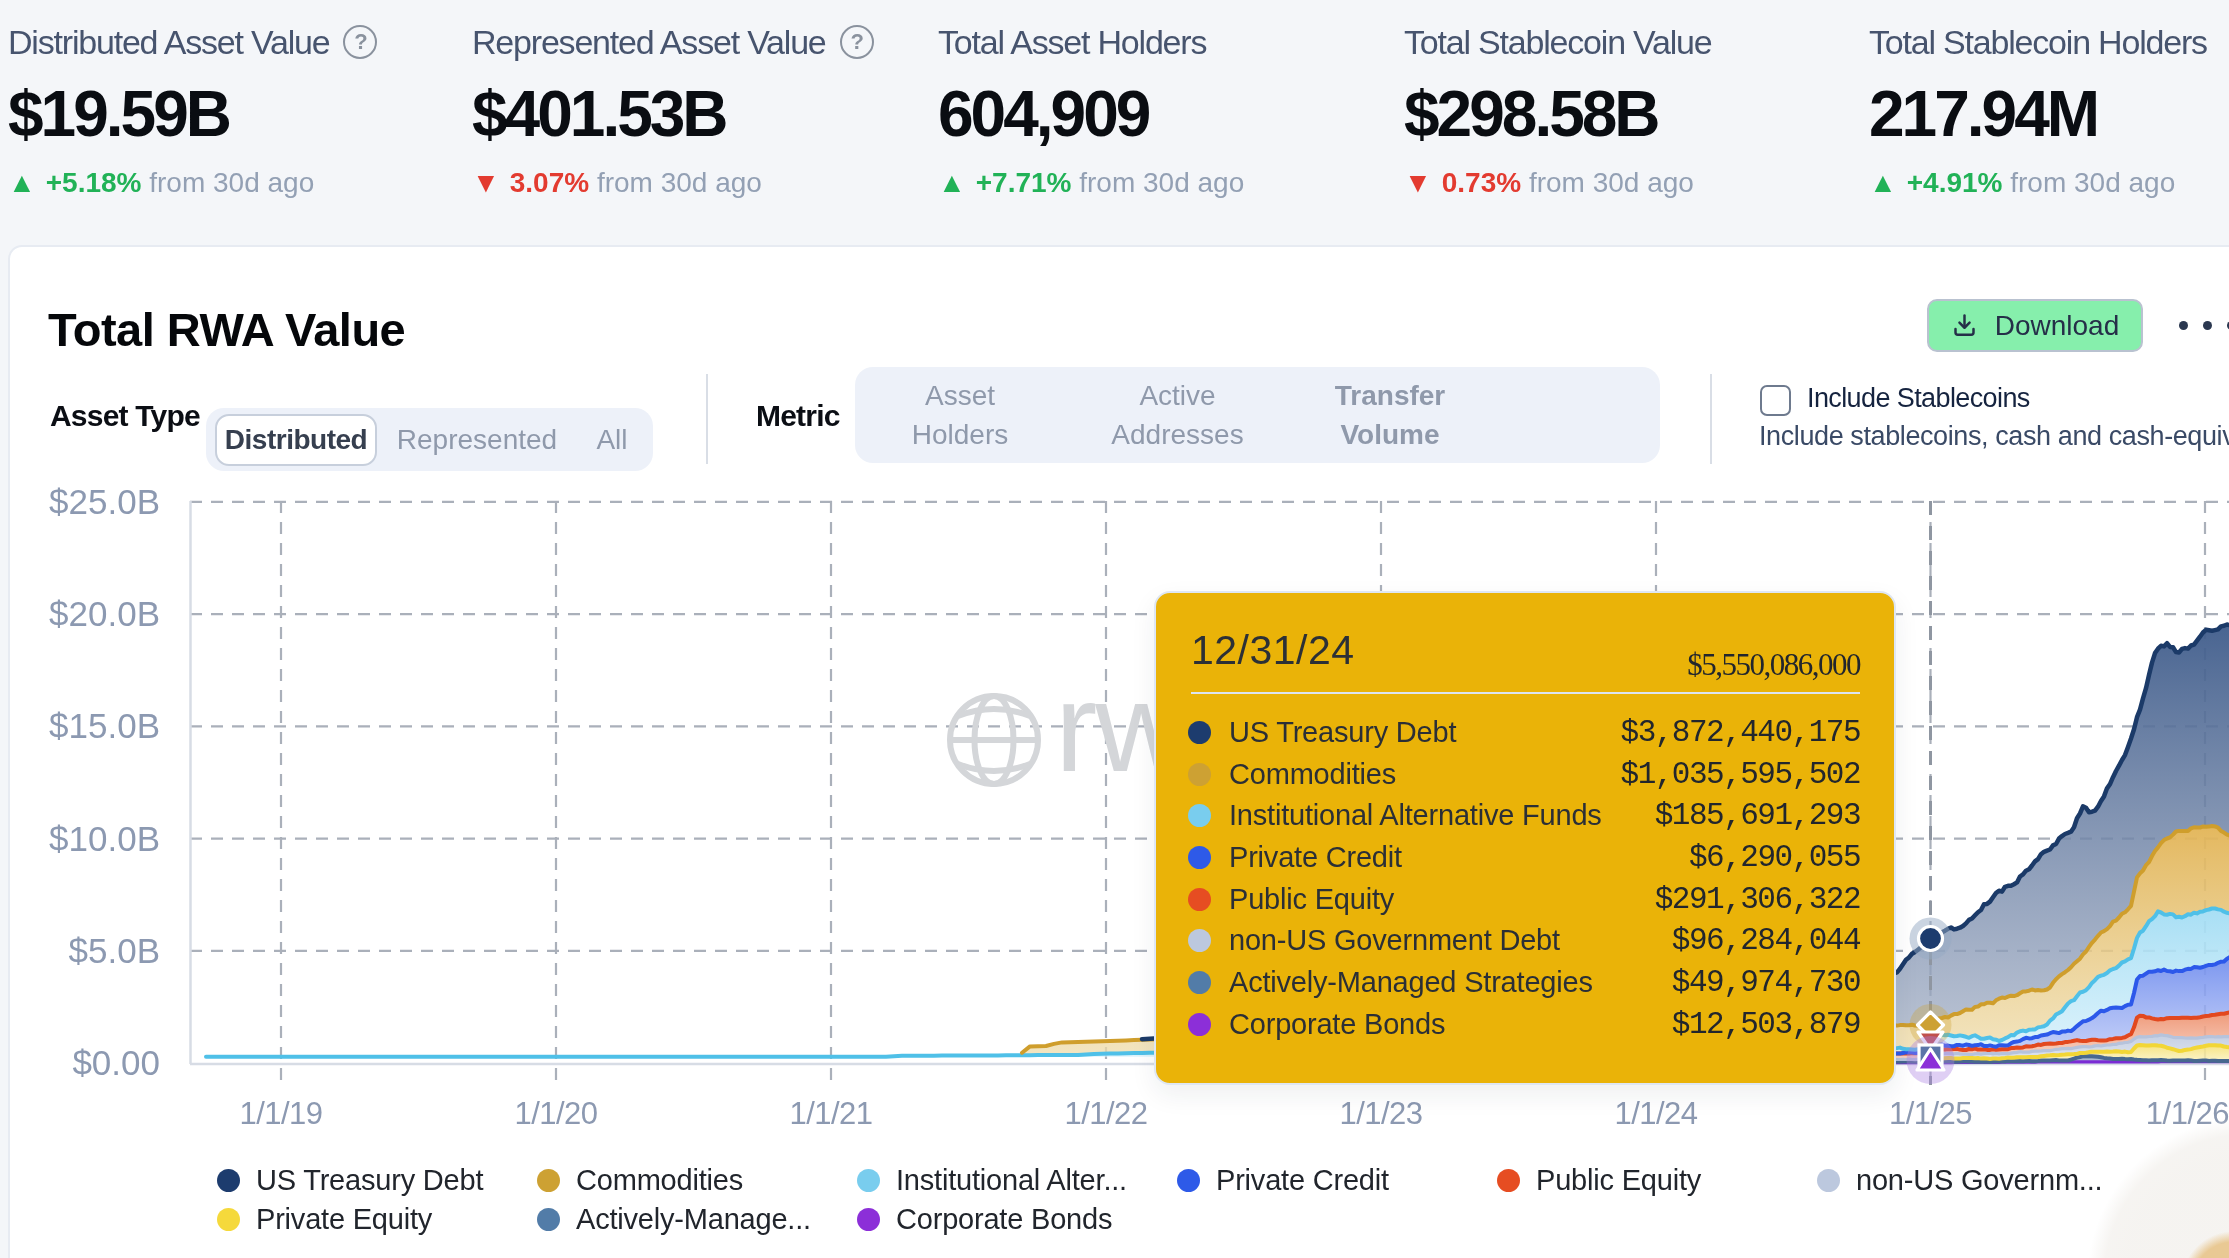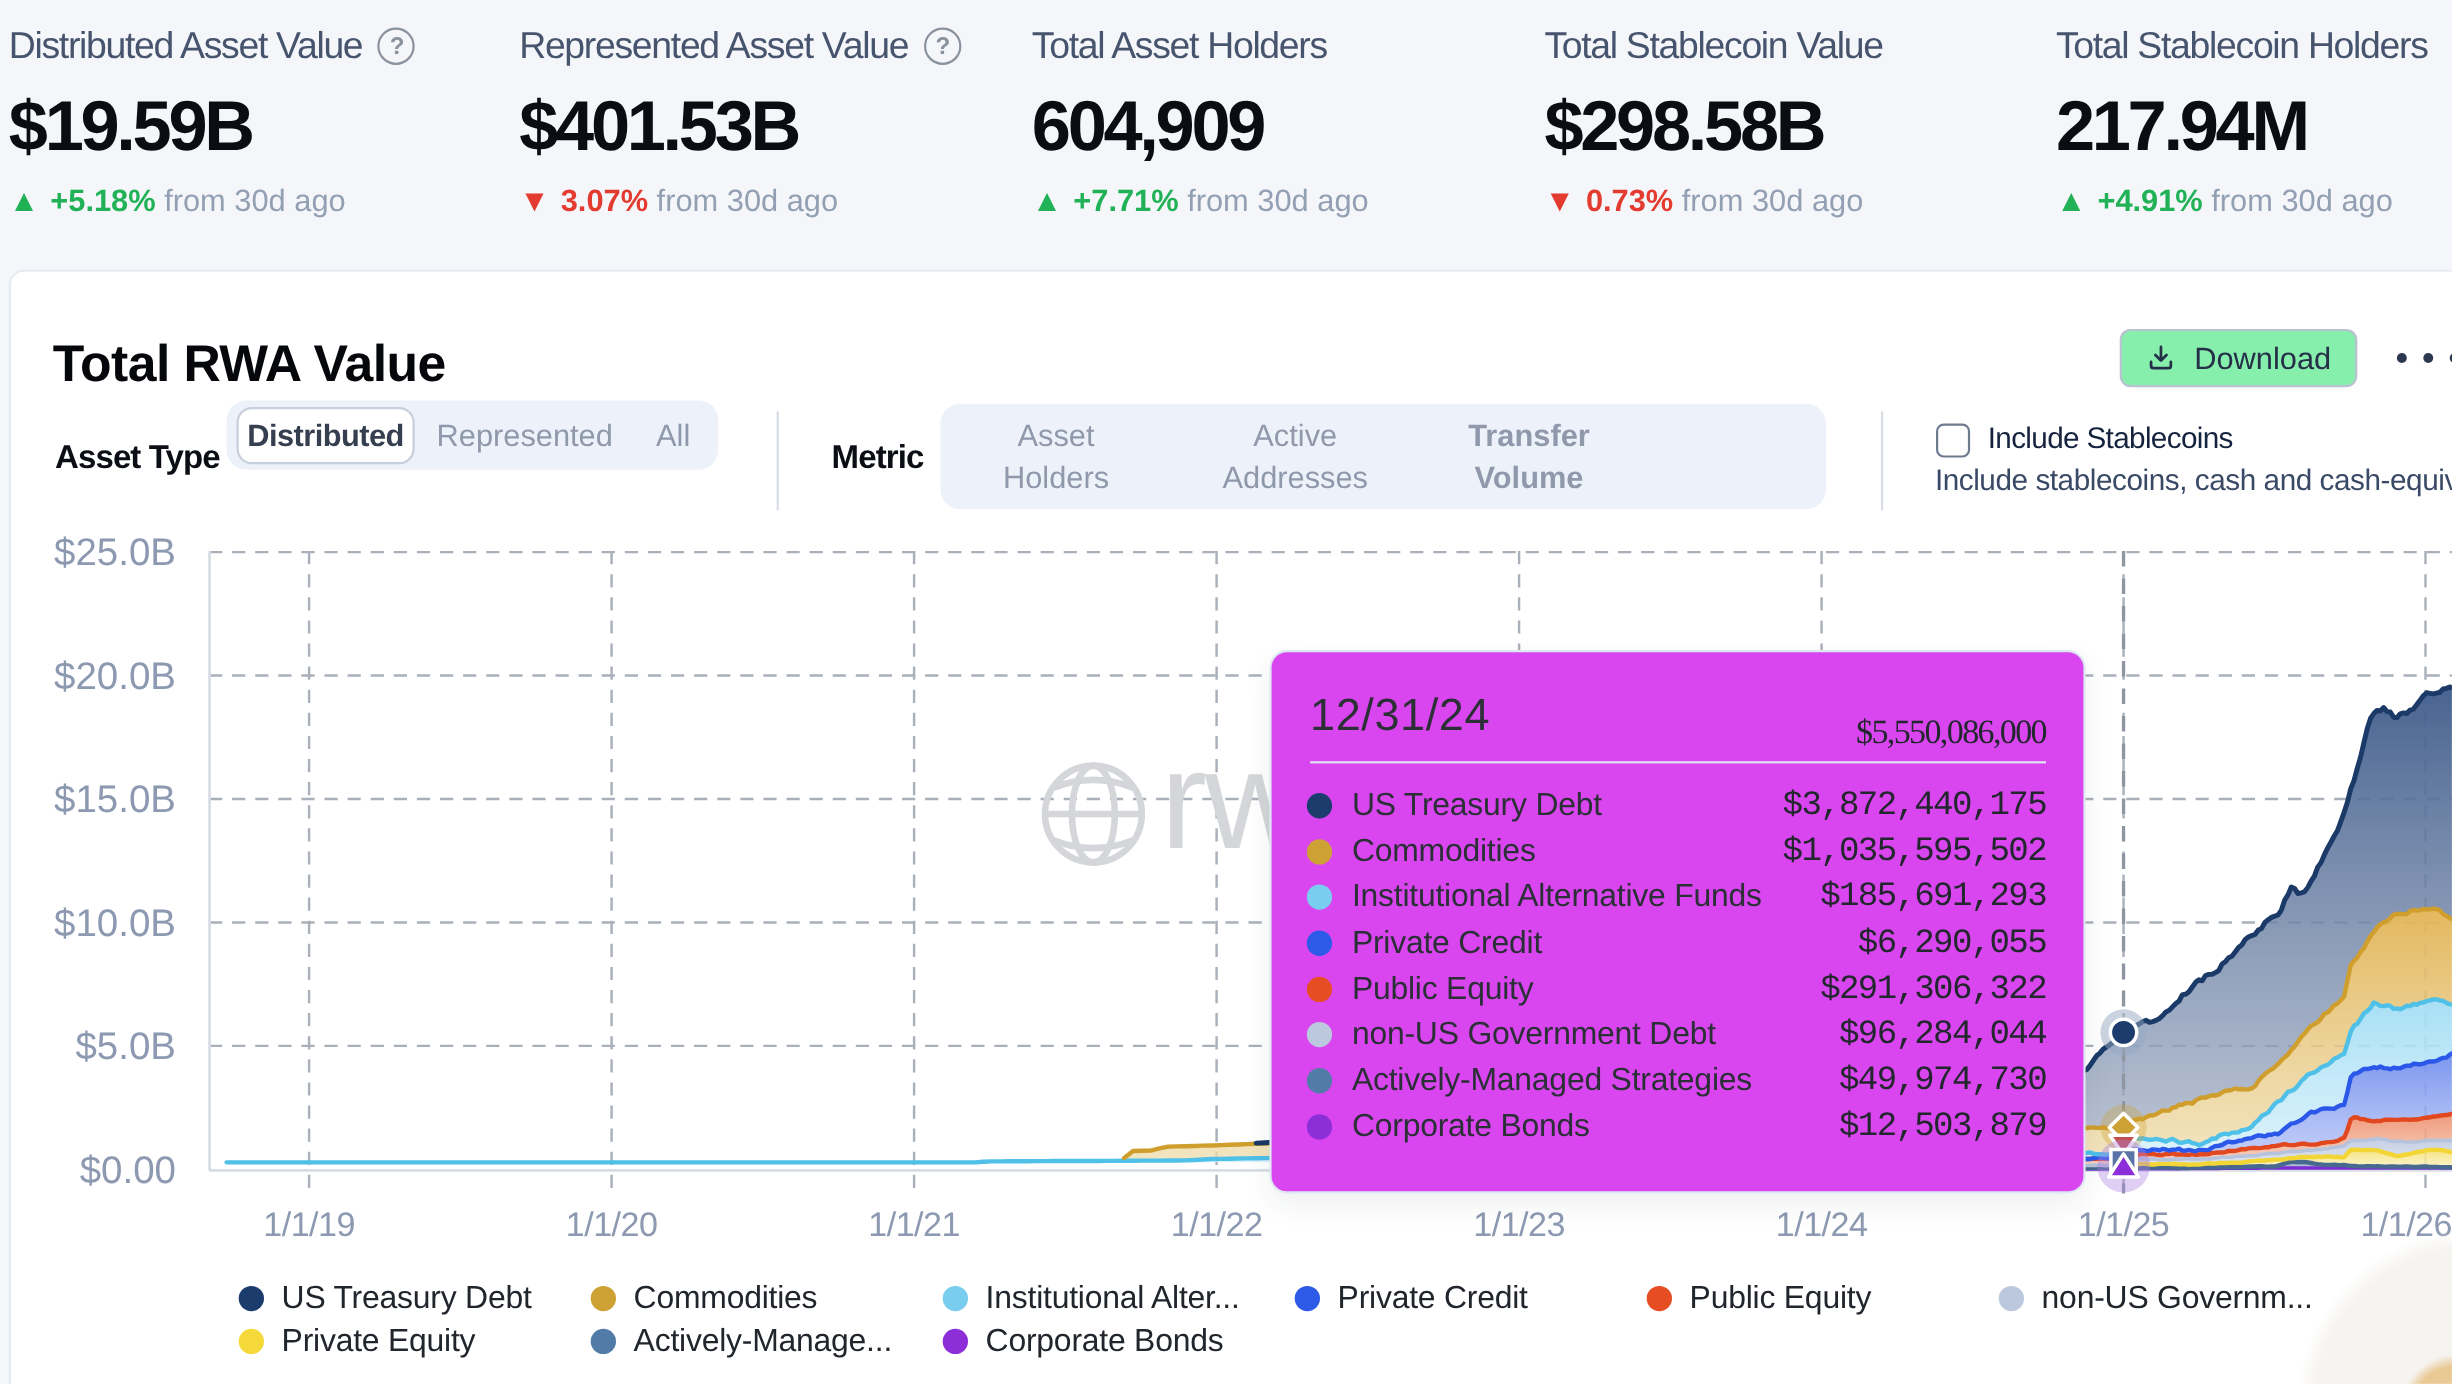--- a/index.html
+++ b/index.html
@@ -24,21 +24,21 @@
   .lbl { position:absolute; font-size:30px; font-weight:700; color:#0b0e14; letter-spacing:-0.8px; }
   .segwrap { position:absolute; background:#edf1f9; border-radius:18px; display:flex; align-items:center; }
   .seg { font-size:28px; font-weight:500; color:#8f99ab; text-align:center; }
   .pill { background:#fff; border:2px solid #c7cfdc; border-radius:14px; color:#363f4f; font-weight:700; letter-spacing:-0.5px;
           display:flex; align-items:center; justify-content:center; }
   .divline { position:absolute; width:2px; background:#d9dee6; }
   .cb { position:absolute; left:1760px; top:385px; width:31px; height:31px; border:2.5px solid #6e7a8e; border-radius:7px; background:#fff;}
   .cbl1 { position:absolute; left:1807px; top:383px; font-size:27px; color:#15233f; letter-spacing:-0.6px; }
   .cbl2 { position:absolute; left:1759px; top:421px; font-size:27px; color:#3a4a66; white-space:nowrap; letter-spacing:-0.4px; }
   .chart { position:absolute; left:0; top:0; }
-  .tip { position:absolute; left:1154px; top:591px; width:742px; height:494px; background:#d946ef;
+  .tip { position:absolute; left:1154px; top:591px; width:742px; height:494px; background:#eab308;
          border:2px solid #dfe7f3; border-radius:16px; box-shadow:0 10px 26px rgba(30,41,59,0.07); }
   .tiphead { position:absolute; left:35px; right:34px; top:34px; height:48px; }
   .tipdate { font-size:41px; color:#2c3036; float:left; letter-spacing:0.5px;}
   .tipval { font-family:Liberation Serif, serif; font-size:31px; color:#22262d; float:right; margin-top:20px; letter-spacing:-1.5px;}
   .tipdiv { position:absolute; left:35px; right:34px; top:99px; height:2px; background:#dde5f1; }
   .trow { position:absolute; left:32px; right:34px; height:42px; display:flex; align-items:center; }
   .trow .dot { width:23px; height:23px; border-radius:50%; margin-right:18px; flex:none;}
   .trow .nm { font-size:29px; color:#2b2f36; letter-spacing:-0.2px; white-space:nowrap;}
   .trow .vl { margin-left:auto; font-family:"Liberation Mono", monospace; font-size:31px; color:#22262d; letter-spacing:-1.5px;}
   .leg { position:absolute; display:flex; align-items:center; font-size:29px; color:#21252c; letter-spacing:-0.2px;}
@@ -82,21 +82,21 @@
       <path d="M7.5 9.5 12 14l4.5-4.5"></path>
       <path d="M4 15v3.2a2 2 0 0 0 2 2h12a2 2 0 0 0 2-2V15"></path>
     </svg>Download</div>
   <div class="dots">
     <i style="left:2179px"></i>
     <i style="left:2203px"></i>
     <i style="left:2227px"></i>
   </div>
 
   <div class="lbl" style="left:50px; top:399px;">Asset Type</div>
-  <div class="segwrap" style="left:206px; top:364px; width:447px; height:63px;">
+  <div class="segwrap" style="left:206px; top:408px; width:447px; height:63px;">
     <div class="pill" style="width:162px; height:52px; margin-left:9px; font-size:28px;">Distributed</div>
     <div class="seg" style="width:200px;">Represented</div>
     <div class="seg" style="width:70px;">All</div>
   </div>
   <div class="divline" style="left:706px; top:374px; height:90px;"></div>
   <div class="lbl" style="left:756px; top:399px;">Metric</div>
   <div class="segwrap" style="left:855px; top:367px; width:805px; height:96px;">
     <div class="seg" style="width:210px; line-height:39px;">Asset<br>Holders</div>
     <div class="seg" style="width:225px; line-height:39px;">Active<br>Addresses</div>
     <div class="seg" style="width:200px; line-height:39px;font-weight:bold;">Transfer<br>Volume</div>

